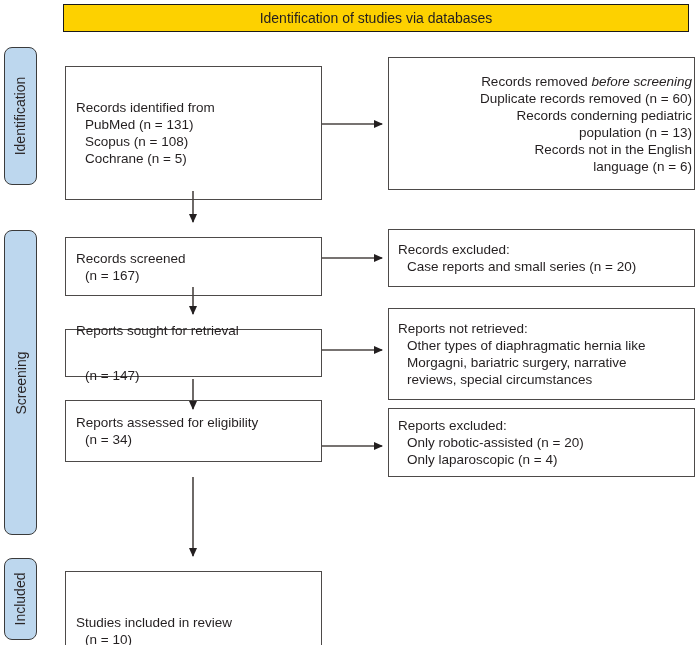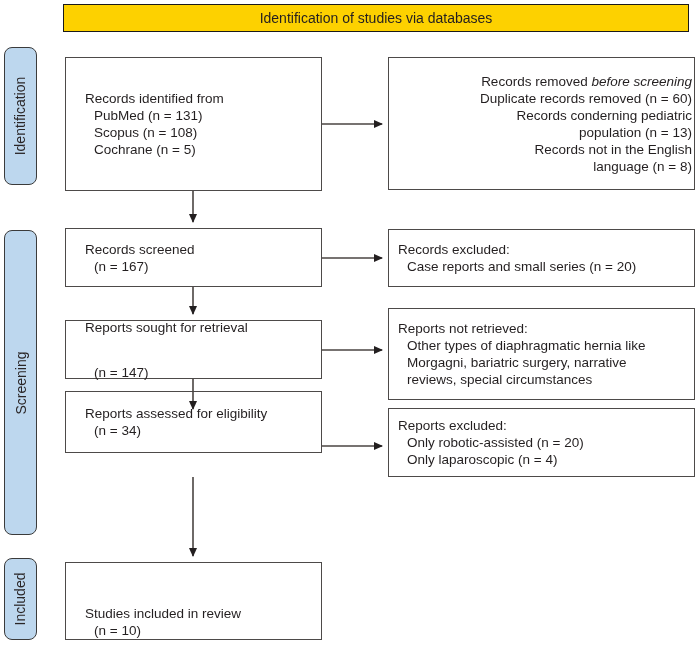--- a/index.html
+++ b/index.html
@@ -56,25 +56,25 @@
     position: absolute;
     background: #ffffff;
     border: 1.6px solid #4d4a49;
     box-sizing: border-box;
     display: flex;
     flex-direction: column;
     justify-content: center;
     font-size: 13.5px;
     line-height: 17px;
   }
-  .fbox.left  { left: 65px;  width: 257px; padding-left: 19px; padding-right: 4px; }
+  .fbox.left  { left: 65px;  width: 257px; padding-left: 10px; padding-right: 4px; margin-top: 9px; }
   .fbox.right { left: 388px; width: 307px; padding-left: 9px;  padding-right: 2px; }
   #box-records-identified { top: 57px;  height: 134px; }
   #box-records-screened   { top: 228px; height: 59px;  }
-  #box-reports-sought     { top: 320px; height: 59px; gap: 28px;  }
+  #box-reports-sought     { top: 320px; height: 48px; gap: 28px;  }
   #box-reports-assessed   { top: 391px; height: 62px;  }
   #box-studies-included   { top: 562px; height: 78px; justify-content: flex-end;  }
   #box-records-removed    { top: 57px;  height: 133px; text-align: right; }
   #box-records-excluded   { top: 229px; height: 58px;  }
   #box-reports-not-retrieved { top: 308px; height: 92px; }
   #box-reports-excluded   { top: 408px; height: 69px;  }
   .line { white-space: nowrap; }
   .indent-1 { padding-left: 9px; }
   .indent-2 { padding-left: 18px; }
   .ital { font-style: italic; }
@@ -131,21 +131,21 @@
     <div class="line">Studies included in review</div>
     <div class="line indent-1">(n = 10)</div>
   </div>
 
   <div class="fbox right" id="box-records-removed">
     <div class="line"><span>Records removed </span><span class="ital">before screening</span></div>
     <div class="line indent-1">Duplicate records removed (n = 60)</div>
     <div class="line indent-1">Records conderning pediatric</div>
     <div class="line indent-2">population (n = 13)</div>
     <div class="line indent-1">Records not in the English</div>
-    <div class="line indent-2">language (n = 8)</div>
+    <div class="line indent-2">language (n = 6)</div>
   </div>
 
   <div class="fbox right" id="box-records-excluded">
     <div class="line">Records excluded:</div>
     <div class="line indent-1">Case reports and small series (n = 20)</div>
   </div>
 
   <div class="fbox right" id="box-reports-not-retrieved">
     <div class="line">Reports not retrieved:</div>
     <div class="line indent-1">Other types of diaphragmatic hernia like</div>

